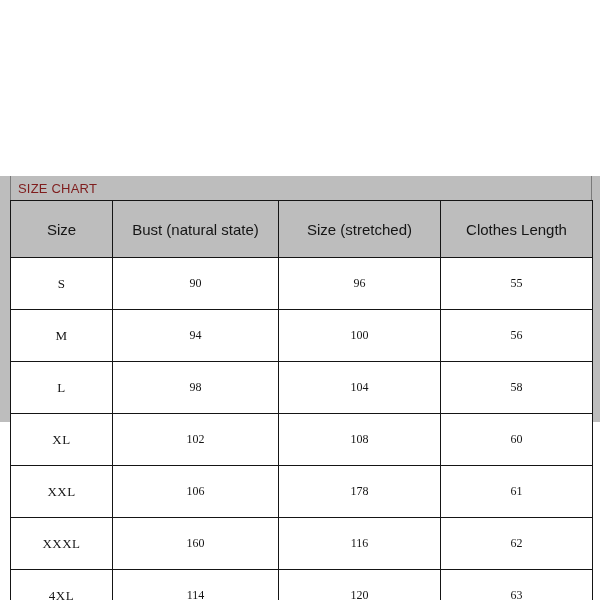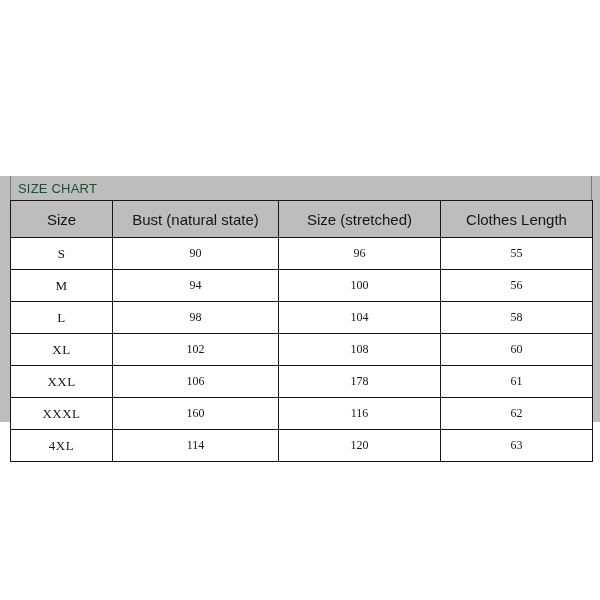--- a/index.html
+++ b/index.html
@@ -34,21 +34,21 @@
     width: 582px;
     height: 24px;
     border-left: 1px solid #7a7a7a;
     border-right: 1px solid #7a7a7a;
     box-sizing: border-box;
     display: flex;
     align-items: center;
   }
   #chart-title {
     font-size: 13px;
-    color: #14532d;
+    color: #7f1d1d;
     letter-spacing: 0.2px;
     padding-left: 7px;
     font-family: "Liberation Sans", sans-serif;
     white-space: nowrap;
   }
 
   
   #size-table-wrap {
     position: absolute;
     left: 10px;
@@ -58,21 +58,21 @@
   table#size-table {
     border-collapse: collapse;
     width: 582px;
     table-layout: fixed;
   }
   table#size-table th,
   table#size-table td {
     border: 1px solid #151515;
     text-align: center;
     vertical-align: middle;
-    padding: 2px;
+    padding: 12px;
     overflow: hidden;
     white-space: nowrap;
   }
   table#size-table thead th {
     background: #bdbdbd;
     height: 32px;
     font-weight: normal;
     font-size: 15px;
     color: #151515;
     font-family: "Liberation Sans", sans-serif;

